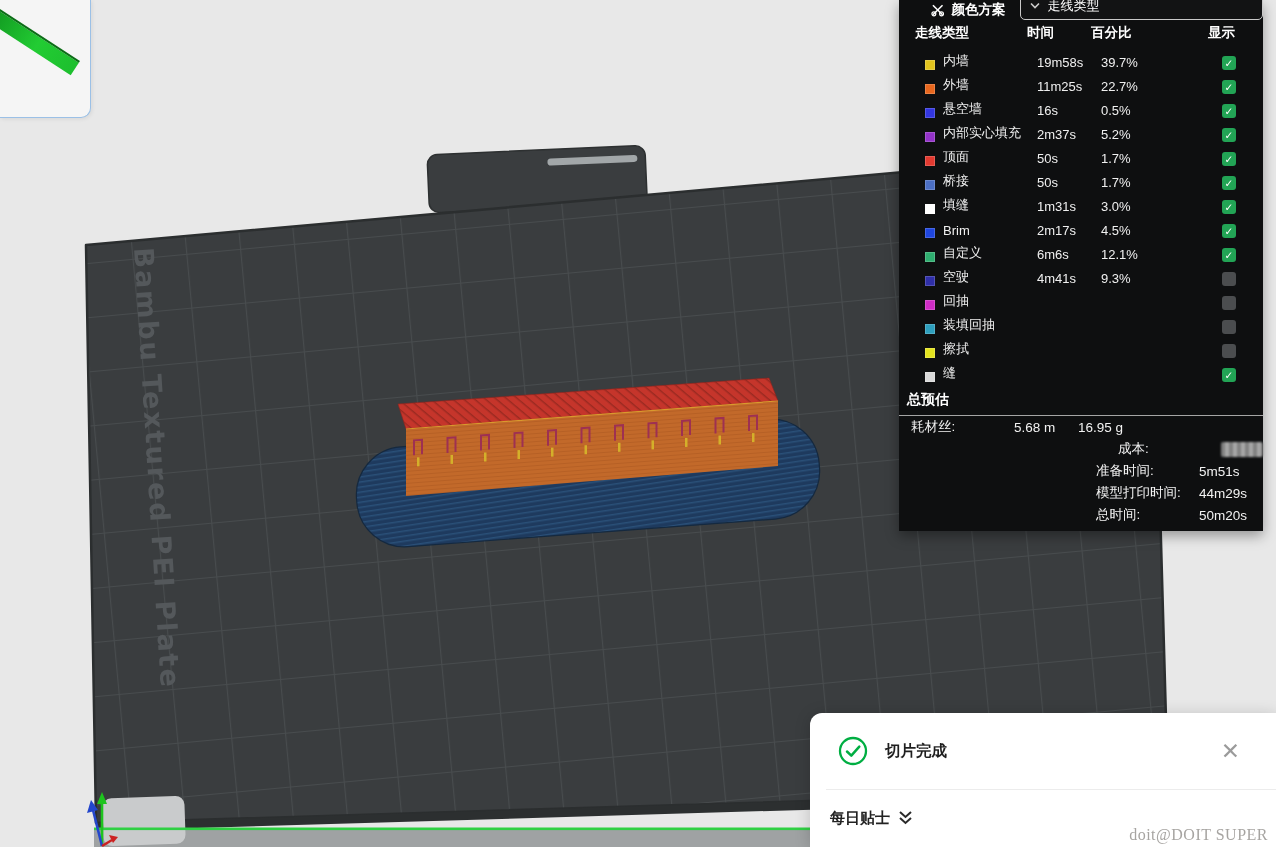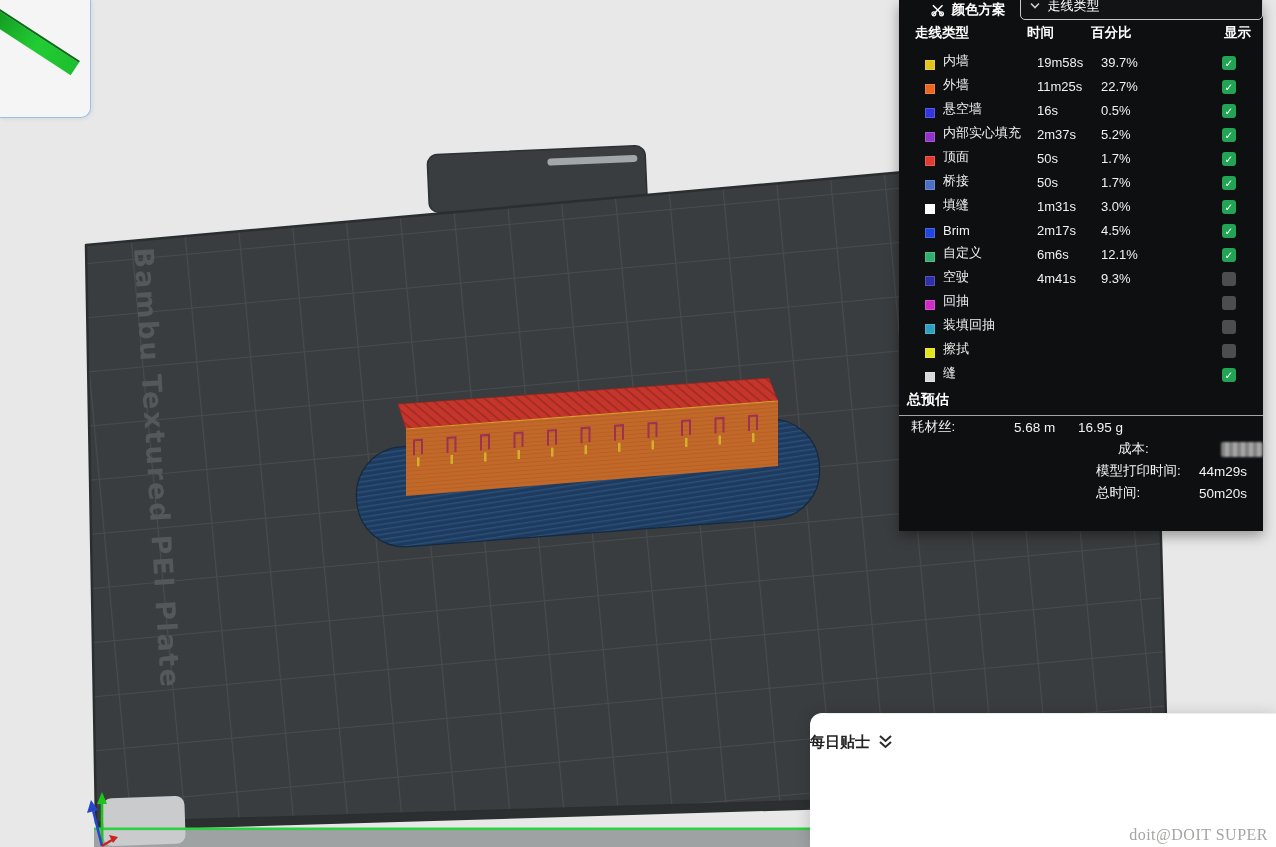--- a/index.html
+++ b/index.html
@@ -19,21 +19,21 @@
 
   
   .panel{position:absolute;left:899px;top:0;width:364px;height:531px;background:#0e0f10;
          color:#f0f0f0;z-index:4;box-shadow:0 5px 12px rgba(0,0,0,.35);}
   .panel-head{display:flex;align-items:center;height:20px;padding-left:12px;gap:7px;margin-left:20px;}
   .ph-title{font-weight:bold;font-size:13.5px;color:#fff;white-space:nowrap;}
   .dropdown{display:flex;align-items:center;gap:7px;margin-left:8px;margin-top:-9px;height:26px;
             width:232px;padding:0 9px;background:#121314;border:1px solid #c9c9c9;border-radius:5px;
             color:#fff;font-size:13px;cursor:pointer;}
   .tbl-head{display:flex;align-items:center;height:26px;padding-left:16px;font-weight:bold;font-size:13.5px;color:#fff;}
-  .h-type{flex:0 0 112px;}  .h-time{flex:0 0 64px;} .h-pct{flex:1;} .h-show{margin-right:12px;}
+  .h-type{flex:0 0 112px;}  .h-time{flex:0 0 64px;} .h-pct{flex:1;} .h-show{margin-right:28px;}
   .lrow{display:flex;align-items:flex-end;height:24px;padding-left:26px;font-size:13px;}
   .swatch{width:10px;height:10px;margin-right:8px;flex:0 0 10px;box-shadow:inset 0 0 0 1px rgba(255,255,255,.18);}
   .r-label{flex:0 0 94px;white-space:nowrap;overflow:hidden;}
   .r-time{flex:0 0 64px;} .r-pct{flex:1;}
   .cbox{width:14px;height:14px;border-radius:3px;margin-right:27px;flex:0 0 14px;
         font-size:10.5px;line-height:14px;text-align:center;color:#fff;cursor:pointer;}
   .cbox.on{background:#22a455;} .cbox.off{background:#4b4d4f;}
   .est-title{font-weight:bold;font-size:14px;color:#fff;padding:9px 0 6px 8px;}
   .est-divider{height:1px;background:#bfbfbf;opacity:.85;}
   .est-row{display:flex;align-items:center;height:22px;padding-left:12px;font-size:13.5px;color:#f2f2f2;justify-content:flex-end;}
@@ -43,21 +43,21 @@
                      repeating-linear-gradient(0deg,rgba(150,150,150,.6) 0 4px,rgba(210,210,210,.6) 4px 8px);
           filter:blur(1.1px);opacity:.92;}
 
   
   .toast{position:absolute;left:810px;top:713px;width:466px;height:134px;background:#ffffff;
          border-radius:12px 0 0 0;z-index:5;box-shadow:0 2px 16px rgba(0,0,0,.18);}
   .toast-top{display:flex;align-items:center;height:76px;padding-left:28px;gap:17px;}
   .toast-title{font-weight:bold;font-size:15.5px;color:#1f1f1f;flex:1;}
   .toast-close{color:#9b9b9b;font-size:23px;line-height:23px;margin-right:36px;cursor:pointer;font-weight:300;}
   .toast-divider{height:1px;background:#ececec;margin-left:16px;}
-  .toast-tip{display:flex;align-items:center;height:56px;gap:8px;}
+  .toast-tip{display:flex;align-items:center;height:56px;padding-left:20px;gap:8px;}
   .tip-label{font-weight:bold;font-size:15px;color:#222;}
 
   .watermark{position:absolute;right:8px;bottom:3px;z-index:6;color:rgba(150,148,145,.85);
              font-family:Liberation Serif, serif;font-size:16px;letter-spacing:0.5px;}
 </style>
 </head>
 <body>
 
 <div class="stage">
 
@@ -273,31 +273,43 @@
         <div class="est-row">
           <span class="e-label">耗材丝:</span>
           <span class="e-v1">5.68 m</span>
           <span class="e-v2">16.95 g</span>
         </div>
         <div class="est-row">
           <span class="e-label">成本:</span>
           <span class="redact"></span>
         </div>
         <div class="est-row">
+          <span class="e-label">准备时间:</span>
+          <span class="e-v1">5m51s</span>
+        </div>
+        <div class="est-row">
           <span class="e-label">模型打印时间:</span>
           <span class="e-v1">44m29s</span>
         </div>
         <div class="est-row">
           <span class="e-label">总时间:</span>
           <span class="e-v1">50m20s</span>
         </div>
       </div>
   </aside>
 
   <div class="toast">
+    <div class="toast-top">
+      <svg width="30" height="30" viewBox="0 0 30 30">
+        <circle cx="15" cy="15" r="13" fill="#ffffff" stroke="#00AE42" stroke-width="2.3"></circle>
+        <path d="M 9 15.5 L 13.3 19.6 L 21.3 10.6" fill="none" stroke="#00AE42" stroke-width="2.5" stroke-linecap="round" stroke-linejoin="round"></path>
+      </svg>
+      <span class="toast-title">切片完成</span>
+      <span class="toast-close">✕</span>
+    </div>
     <div class="toast-divider"></div>
     <div class="toast-tip">
       <span class="tip-label">每日贴士</span>
       <svg width="15" height="16" viewBox="0 0 15 16">
         <polyline points="2,2 7.5,7 13,2" fill="none" stroke="#2a2a2a" stroke-width="2"></polyline>
         <polyline points="2,8 7.5,13 13,8" fill="none" stroke="#2a2a2a" stroke-width="2"></polyline>
       </svg>
     </div>
   </div>
 

